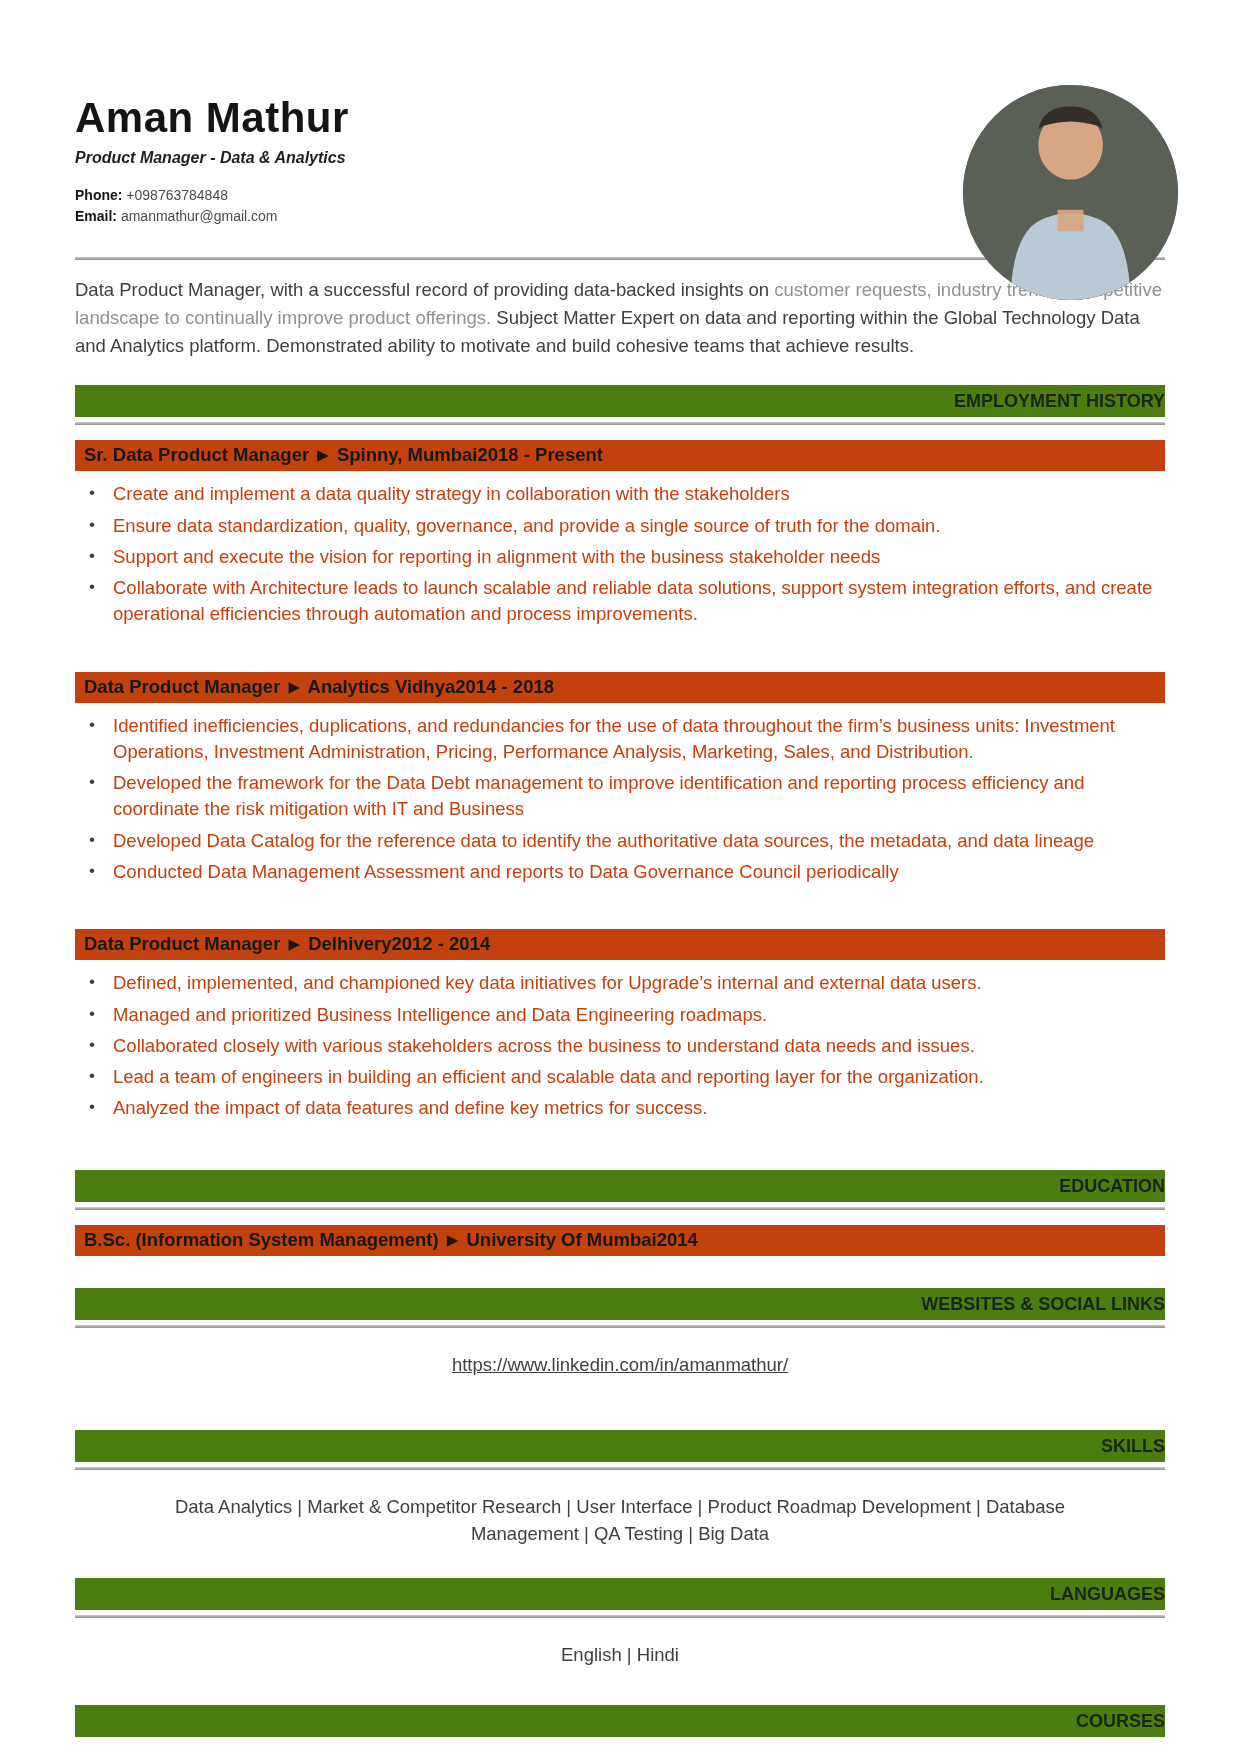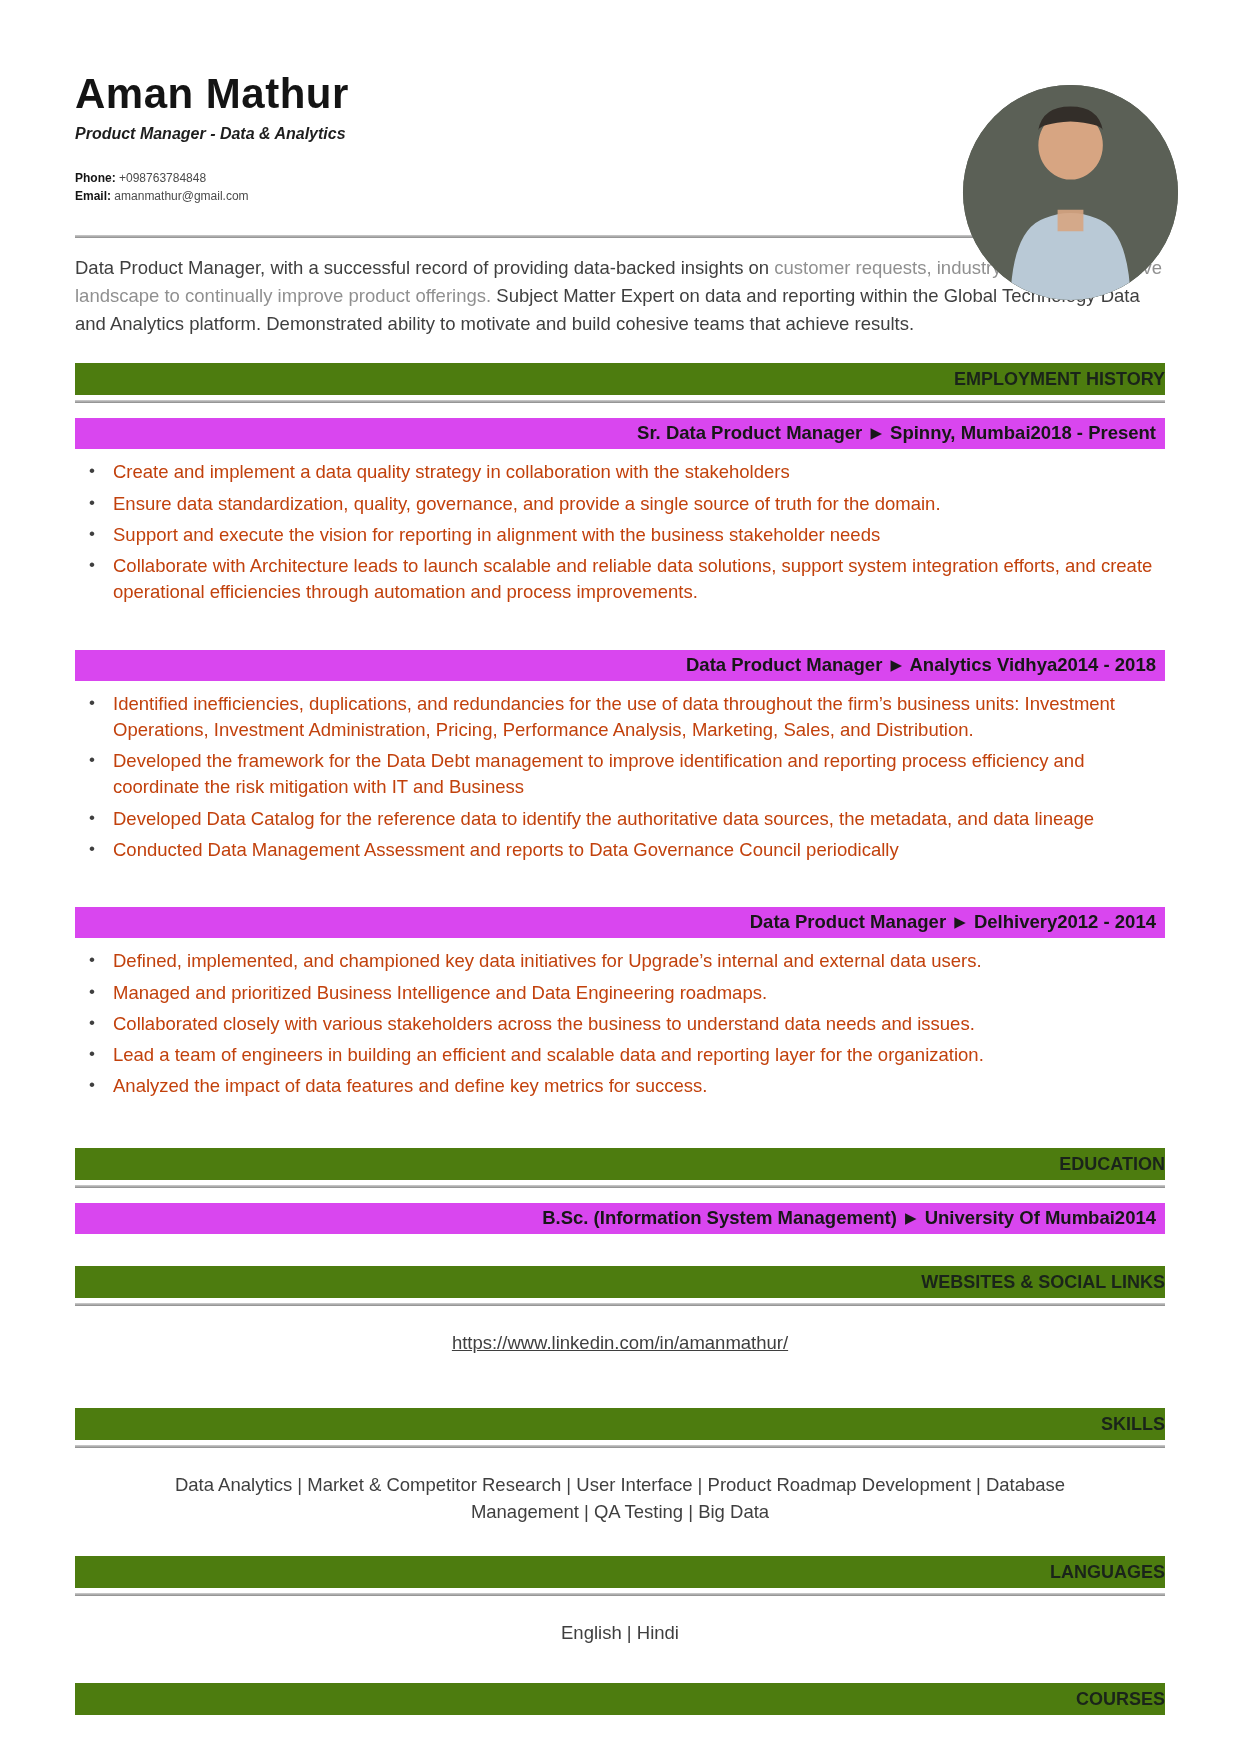--- a/index.html
+++ b/index.html
@@ -2,26 +2,26 @@
 <html><head>
 <meta charset="utf-8">
 <style>
   * { margin:0; padding:0; box-sizing:border-box; }
   html,body { background:#ffffff; }
   body {
     width:1240px; height:1755px;
     font-family:"Liberation Sans","DejaVu Sans",sans-serif;
     color:#404040; position:relative;
   }
-  .page { position:relative; width:1240px; height:1755px; padding:72px 75px 0 75px; }
+  .page { position:relative; width:1240px; height:1755px; padding:96px 75px 0 75px; }
 
   
   .name { font-size:42px; font-weight:bold; color:#141414; letter-spacing:0.5px; line-height:1.05; }
   .job-title { font-size:16px; font-weight:bold; font-style:italic; color:#1e1e1e; margin-top:9px; }
-  .contact { margin-top:26px; font-size:12px; line-height:1.5; color:#4a4a4a; }
+  .contact { margin-top:18px; font-size:14px; line-height:1.5; color:#4a4a4a; }
   .contact b { color:#141414; }
 
   .photo {
     position:absolute; left:963px; top:85px; width:215px; height:215px;
     border-radius:50%; overflow:hidden; background:#5b6056;
   }
   .photo svg { display:block; width:100%; height:100%; }
 
   
   .sep { height:3px; border:0; background:linear-gradient(to bottom,#cccccc,#8d8d8d); margin-top:30px; }
@@ -32,22 +32,22 @@
   .summary .lite { color:#909090; }
 
   
   .banner {
     margin-top:26px; background:#4d7c0f; text-align:right;
     font-size:18px; font-weight:bold; color:#1a241a; padding:6px 0 5px 0;
   }
 
   
   .row-bar {
-    display:flex; justify-content:flex-end; align-items:center;
-    background:#d946ef; padding:4px 9px 5px 9px; margin-top:15px;
+    display:flex; justify-content:flex-start; align-items:center;
+    background:#c2410c; padding:4px 9px 5px 9px; margin-top:15px;
   }
   .row-bar.gap { margin-top:44px; }
   .row-title { font-size:18.5px; font-weight:bold; color:#171717; }
   .row-title .tri { font-size:15px; position:relative; top:-1px; padding:0 3px; }
   .row-dates { font-size:18.5px; font-weight:bold; color:#171717; white-space:nowrap; }
 
   ul.bullets { list-style:none; margin:10px 0 0 28px; font-size:18.5px; line-height:1.42; color:#c2410c; }
   ul.bullets li { position:relative; padding-left:10px; margin-bottom:5px; }
   ul.bullets li::before { content:"•"; position:absolute; left:-14px; top:0; font-size:17px; color:#3f3f3f; }
 

